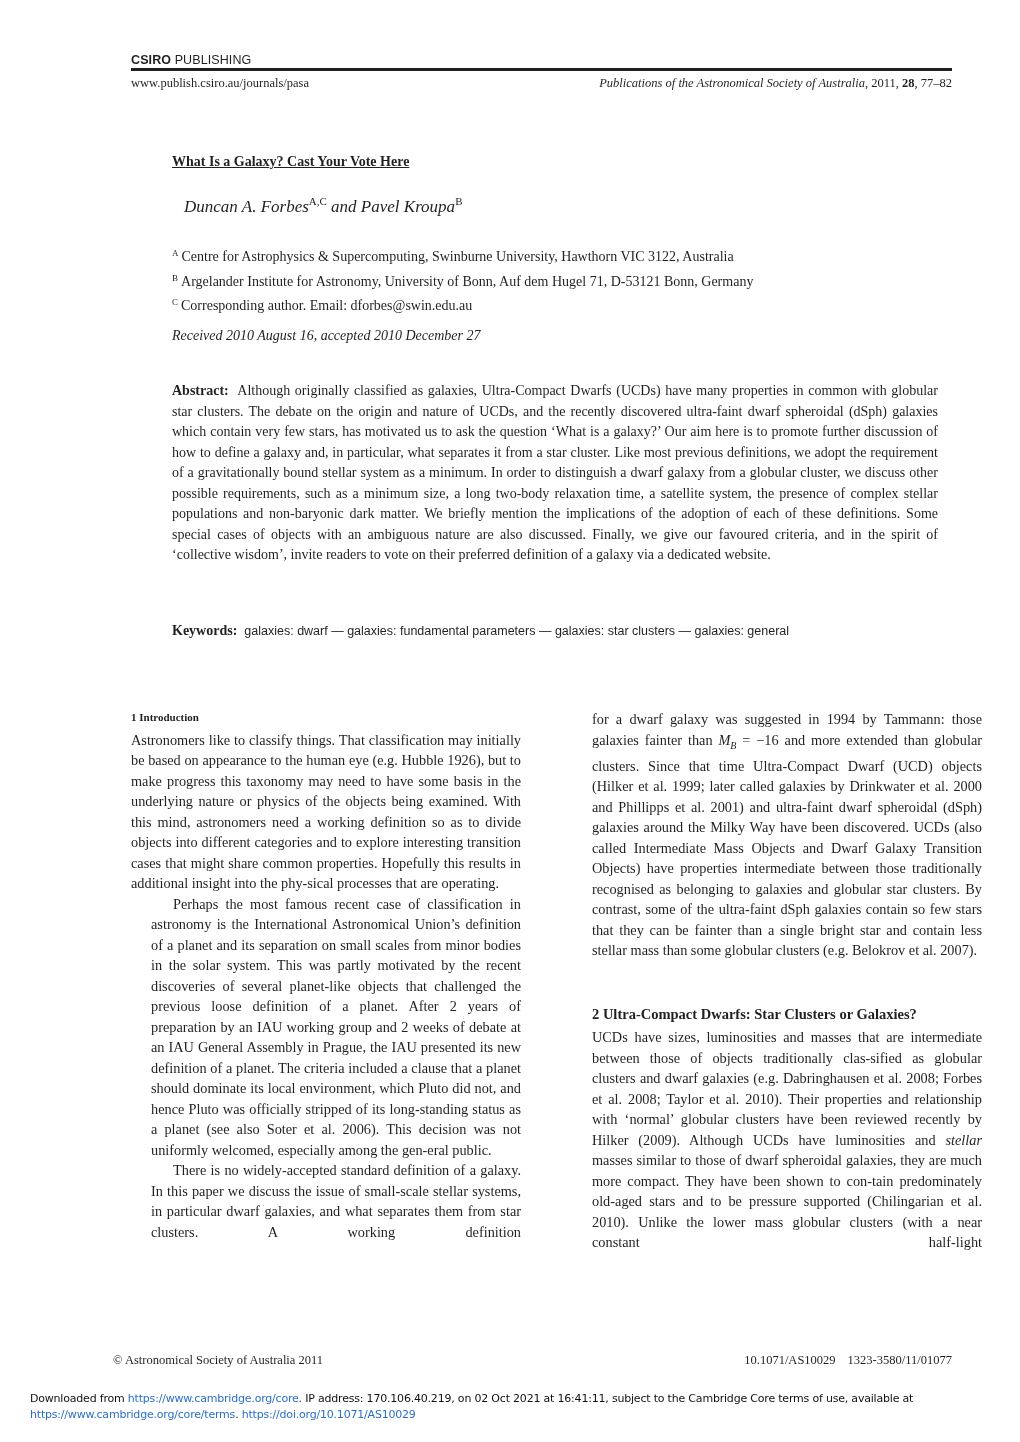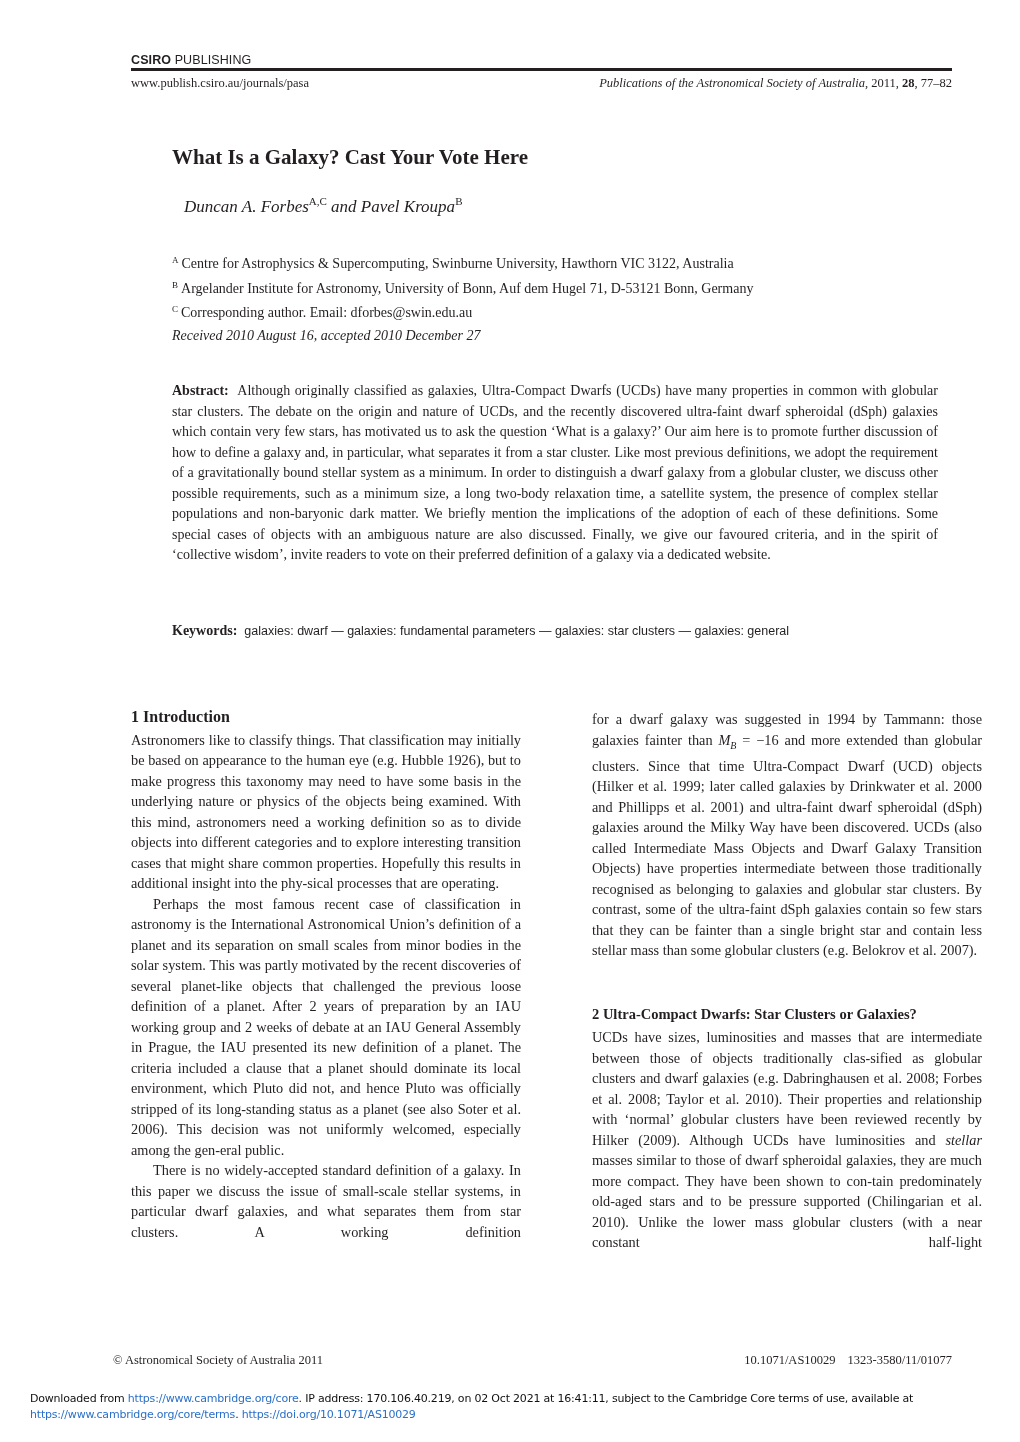--- a/index.html
+++ b/index.html
@@ -6,39 +6,39 @@
   body { width: 1020px; height: 1442px; position: relative; overflow: hidden; color: #231f20; font-family: "Liberation Serif", serif; }
   .abs { position: absolute; }
   .publisher { left: 131px; top: 53px; font-family: "Liberation Sans", sans-serif; font-size: 12.5px; letter-spacing: 0.1px; }
   .publisher b { font-weight: bold; }
   .rule { left: 131px; top: 68px; width: 821px; height: 3px; background: #231f20; }
   .url { left: 131px; top: 76px; font-size: 12.5px; }
   .citation { right: 68px; top: 76px; font-size: 12.5px; font-style: italic; text-align: right; }
   .citation .up { font-style: normal; }
   .citation b { font-style: normal; font-weight: bold; }
 
-  .title { left: 172px; top: 145px; font-size: 21px; font-weight: bold; }
+  .title { left: 172px; top: 154px; font-size: 14px; font-weight: bold; text-decoration: underline; }
   .authors { left: 172px; top: 195px; font-size: 17px; font-style: italic; margin-left: 12px; }
   .authors sup { font-size: 11px; font-style: normal; vertical-align: 7px; }
-  .affils { left: 172px; top: 250px; font-size: 14px; line-height: 20.5px; }
+  .affils { left: 172px; top: 243px; font-size: 14px; line-height: 20.5px; }
   .affils sup { font-size: 9px; vertical-align: 5px; margin-right: 3px; }
   .received { left: 172px; top: 328px; font-size: 14px; font-style: italic; }
 
   .abstract { left: 172px; top: 381px; width: 766px; font-size: 14px; line-height: 20.5px; text-align: justify; text-align-last: left; }
   .abstract b { font-weight: bold; }
   .keywords { left: 172px; top: 623px; width: 780px; font-size: 14px; white-space: nowrap; }
   .keywords b { font-weight: bold; font-family: "Liberation Serif", serif; }
   .keywords .kw { font-family: "Liberation Sans", sans-serif; font-size: 12.5px; }
 
   .col { width: 390px; font-size: 14.3px; line-height: 20.5px; text-align: justify; }
   .col p { margin: 0; }
-  .col p.indent { text-indent: 22px; }
+  .col p.indent { text-indent: 22px; margin-left: 20px; }
   .colL { left: 131px; top: 707px; }
   .colR { left: 561px; top: 709px; margin-left: 31px; }
-  .head { font-weight: bold; font-size: 16px; margin-bottom: 2px; text-align: left; }
+  .head { font-weight: bold; font-size: 11px; margin-bottom: 2px; text-align: left; }
   .colR .head2 { margin-top: 43px; margin-bottom: 3px; font-weight: bold; font-size: 14.5px; white-space: nowrap; }
   .lastline { text-align-last: justify; }
 
   .copyright { left: 113px; top: 1353px; font-size: 12.5px; }
   .ids { right: 68px; top: 1353px; font-size: 12.5px; word-spacing: 2px; }
   .ids span + span { margin-left: 12px; }
 
   .download { left: 30px; top: 1391px; font-family: "DejaVu Sans", sans-serif; font-size: 11px; line-height: 16px; color: #111; letter-spacing: -0.2px; }
   .download a { color: #2a6fc9; text-decoration: none; }
 </style>

